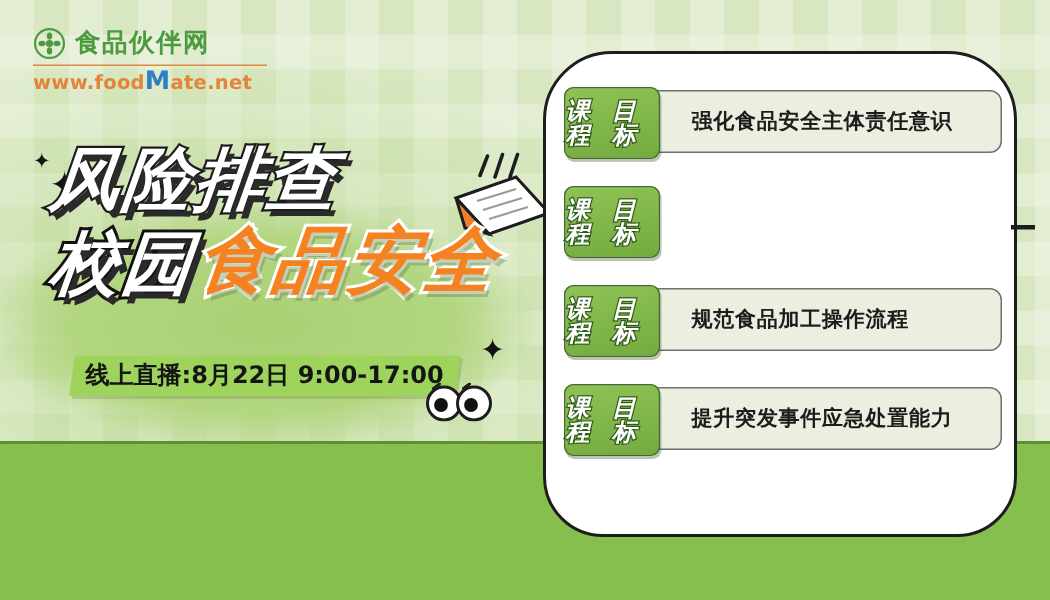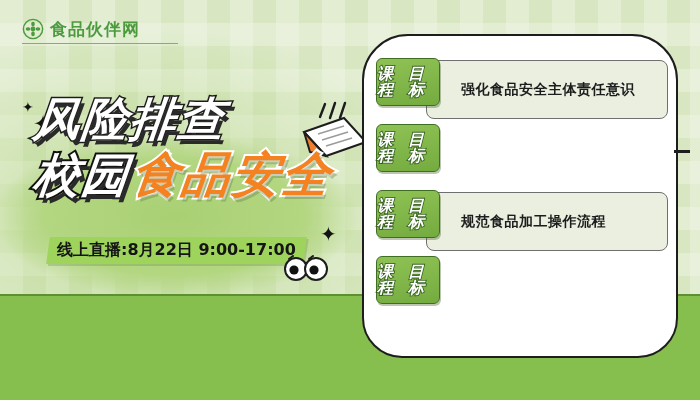--- a/index.html
+++ b/index.html
@@ -123,21 +123,21 @@
     display:flex;flex-direction:row;align-items:center;justify-content:center;
     box-shadow:1px 2px 0 rgba(60,90,35,.35);
     z-index:2;
   }
   .goal-badge b{
     display:block;font-size:16px;line-height:1.02;color:#ffffff;font-style:italic;
     font-family:"DejaVu Sans","Liberation Sans",sans-serif;font-weight:bold;
     -webkit-text-stroke:1.6px #2f5b18;paint-order:stroke fill;letter-spacing:1px;
   }
   .goal-box{
-    position:absolute;left:50px;top:2px;right:0;height:59px;
+    position:absolute;left:50px;top:2px;right:0;height:42px;
     background:#eaefe0;border:1.5px solid #6f6f6f;border-radius:8px;
     display:flex;align-items:center;
     padding-left:34px;box-sizing:border-box;
   }
   .goal-text{
     font-size:14px;font-weight:bold;color:#1c1c1c;letter-spacing:.5px;
     font-family:"DejaVu Sans","Liberation Sans",sans-serif;white-space:nowrap;
   }
 </style>
 </head>
@@ -160,20 +160,23 @@
             <ellipse cx="12" cy="17.4" rx="2.0" ry="2.6"></ellipse>
             <ellipse cx="6.6" cy="12" rx="2.6" ry="2.0"></ellipse>
             <ellipse cx="17.4" cy="12" rx="2.6" ry="2.0"></ellipse>
             <circle cx="12" cy="12" r="2.6"></circle>
           </g>
         </svg>
       </span>
       <span class="logo-cn">食品伙伴网</span>
     </div>
     <div class="logo-rule"></div>
+    <div class="logo-url">
+      <span>www.food</span><span class="m">M</span><span>ate.net</span>
+    </div>
   </div>
 
   <span class="sparkle" style="left:22px;top:100px;font-size:14px;">✦</span>
   <span class="sparkle" style="left:33px;top:112px;font-size:24px;">✦</span>
   <span class="sparkle" style="left:320px;top:224px;font-size:20px;">✦</span>
 
   <span class="speedlines">
     <svg viewBox="0 0 34 22" width="34" height="22">
       <g stroke="#1d1d1d" stroke-width="2.4" stroke-linecap="round">
         <line x1="4" y1="17" x2="9" y2="4"></line>
@@ -260,17 +263,20 @@
       <div class="goal-box">
         <span class="goal-text">规范食品加工操作流程</span>
       </div>
     </div>
 
     <div class="goal">
       <div class="goal-badge">
         <b>课程</b>
         <b>目标</b>
       </div>
+      <div class="goal-box">
+        <span class="goal-text">提升突发事件应急处置能力</span>
+      </div>
     </div>
 
   </div>
 
 </div>
 
 </body></html>

